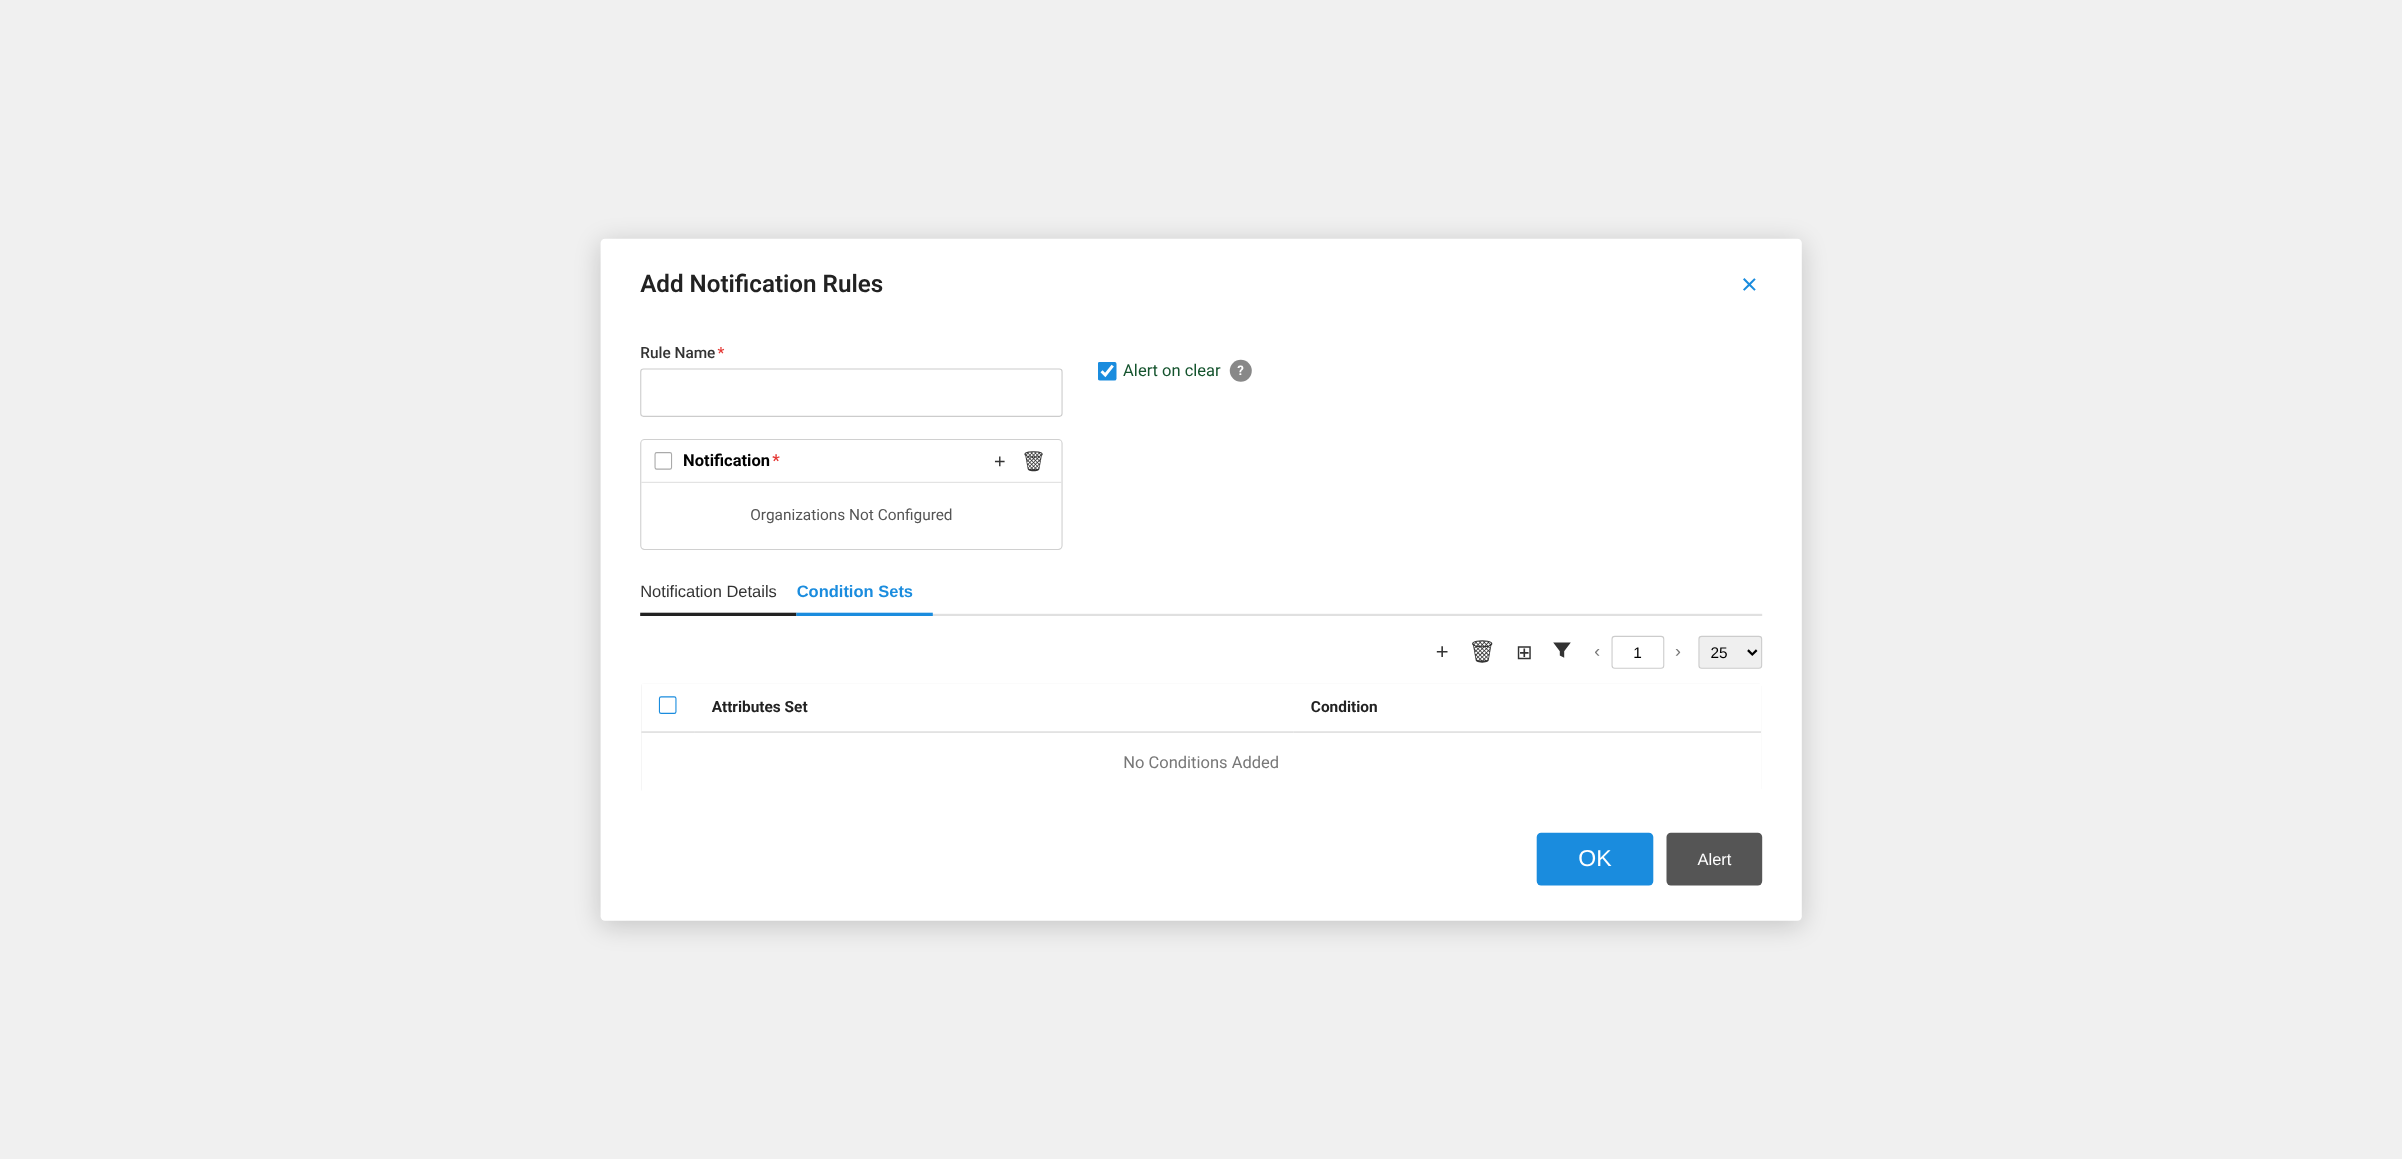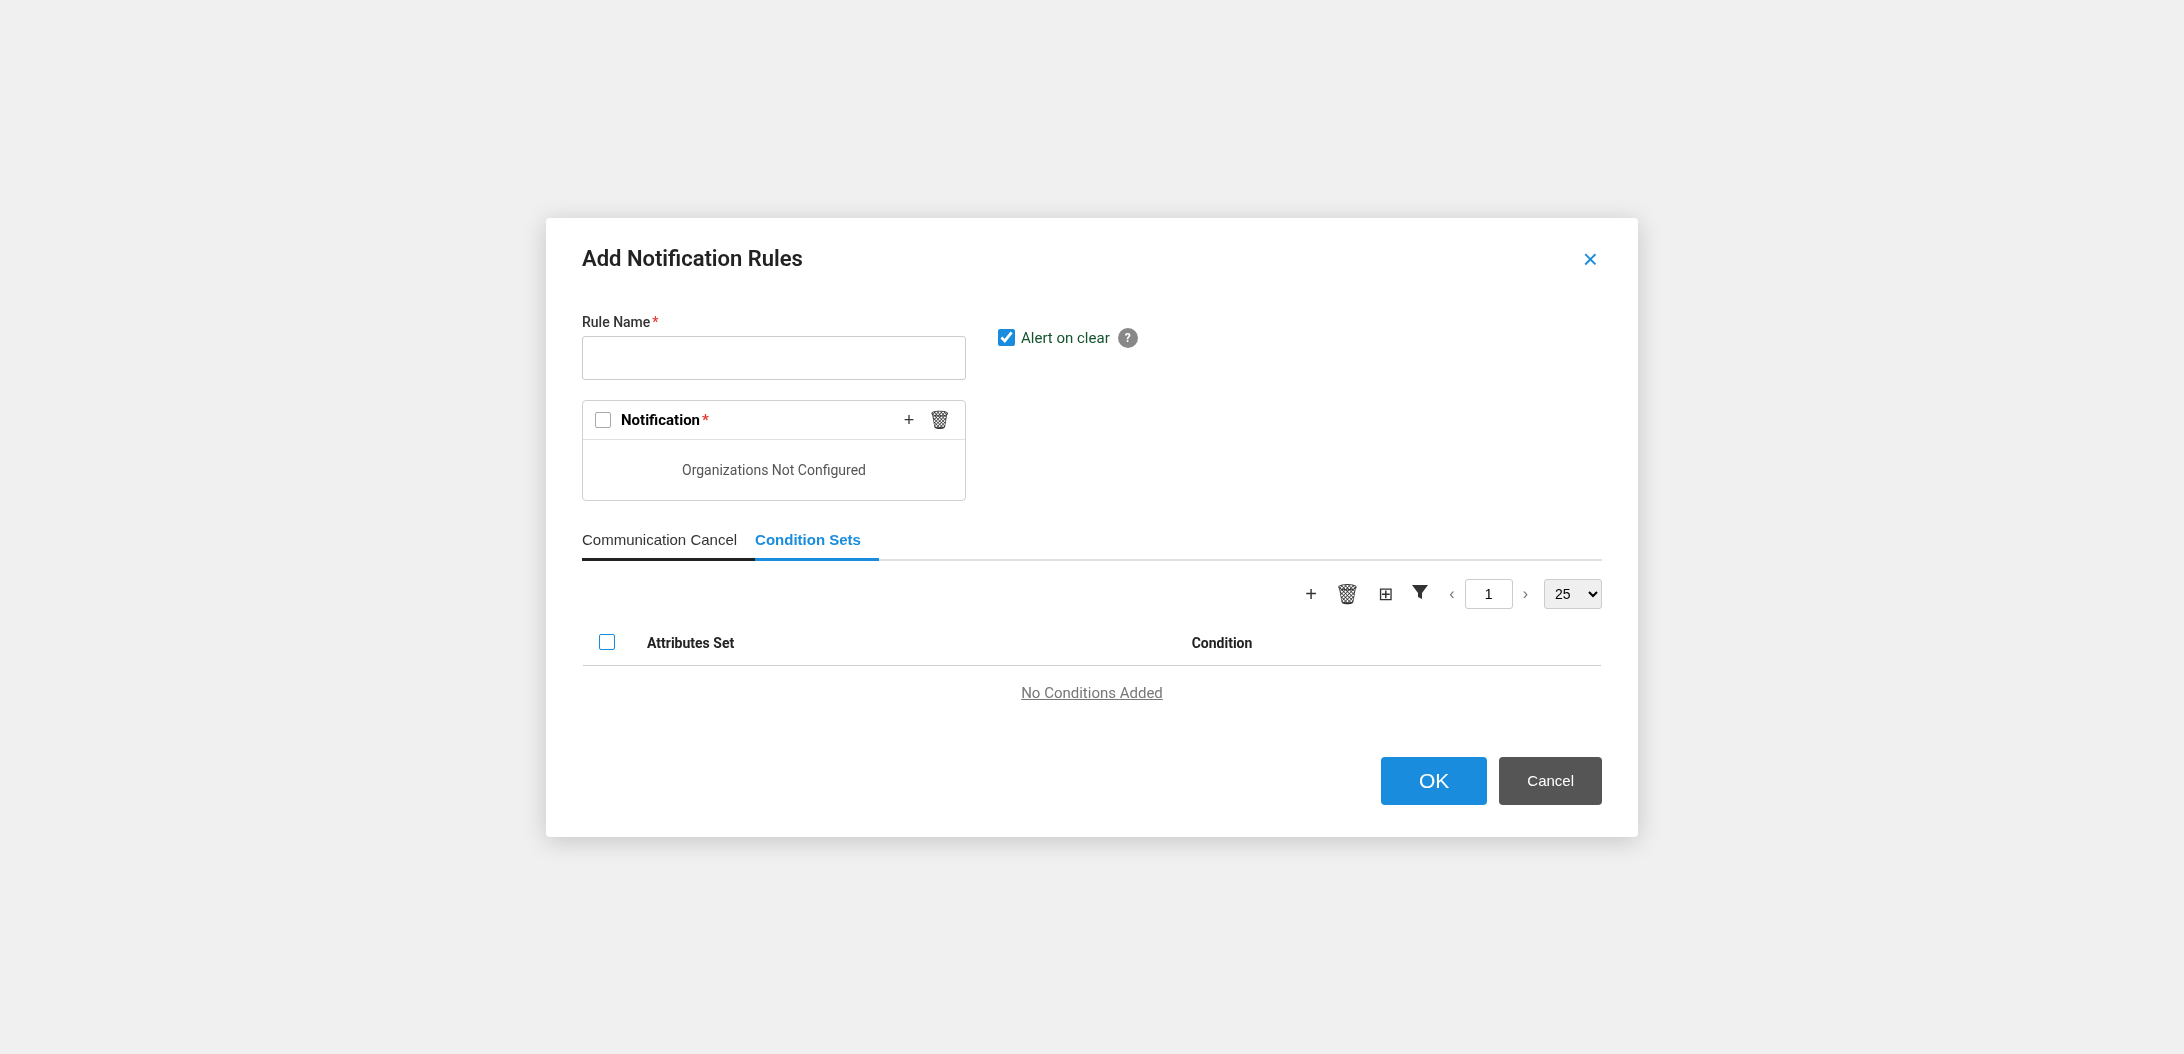--- a/index.html
+++ b/index.html
@@ -254,21 +254,20 @@
       -webkit-appearance: none;
       border-radius: 2px;
       background: #fff;
     }
     .data-table td {
       padding: 18px 16px;
       font-size: 14px;
       color: #555;
       text-align: center;
       border-bottom: 1px solid #e8e8e8;
-      text-decoration: underline;
     }
     .no-data-row td {
       color: #777;
       font-size: 15px;
     }
     .modal-footer {
       display: flex;
       justify-content: flex-end;
       gap: 12px;
       margin-top: 36px;
@@ -328,21 +327,21 @@
         <button class="icon-btn">+</button>
         <button class="icon-btn">🗑</button>
       </div>
     </div>
     <div class="organizations-body">
       <span>Organizations Not Configured</span>
     </div>
   </div>
 
   <div class="tabs-row">
-    <button class="tab inactive-tab">Communication Cancel</button>
+    <button class="tab inactive-tab">Notification Details</button>
     <button class="tab active-tab">Condition Sets</button>
   </div>
 
   <div class="table-toolbar">
     <button class="toolbar-icon-btn">+</button>
     <button class="toolbar-icon-btn">🗑</button>
     <button class="toolbar-icon-btn" style="font-size:18px;">⊞</button>
     <button class="toolbar-icon-btn">
       <svg width="18" height="18" viewBox="0 0 18 18" fill="none" xmlns="http://www.w3.org/2000/svg">
         <polygon points="1,2 17,2 11,10 11,16 7,14 7,10" fill="#333"></polygon>
@@ -372,15 +371,15 @@
     </thead>
     <tbody>
       <tr class="no-data-row">
         <td colspan="3">No Conditions Added</td>
       </tr>
     </tbody>
   </table>
 
   <div class="modal-footer">
     <button class="ok-btn">OK</button>
-    <button class="cancel-btn">Cancel</button>
+    <button class="cancel-btn">Alert</button>
   </div>
 </div>
 
 </body></html>

